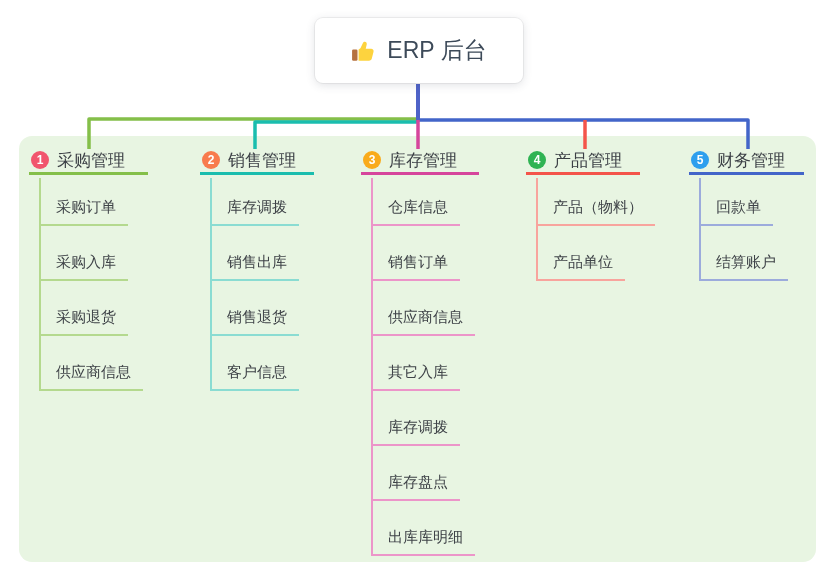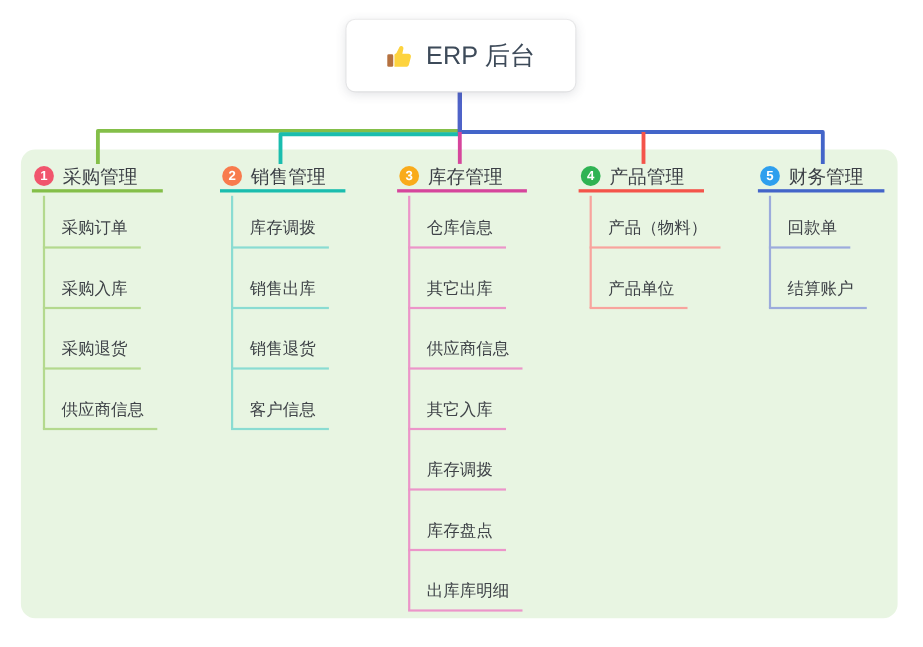--- a/index.html
+++ b/index.html
@@ -125,21 +125,21 @@
     <div class="branch-head">
       <span class="badge">3</span>
       <span>库存管理</span>
     </div>
     <div class="spine"></div>
     <div class="rows">
         <div class="row">
           <span class="child-topic">仓库信息</span>
         </div>
         <div class="row">
-          <span class="child-topic">其它出库</span>
+          <span class="child-topic">销售订单</span>
         </div>
         <div class="row">
           <span class="child-topic">供应商信息</span>
         </div>
         <div class="row">
           <span class="child-topic">其它入库</span>
         </div>
         <div class="row">
           <span class="child-topic">库存调拨</span>
         </div>

